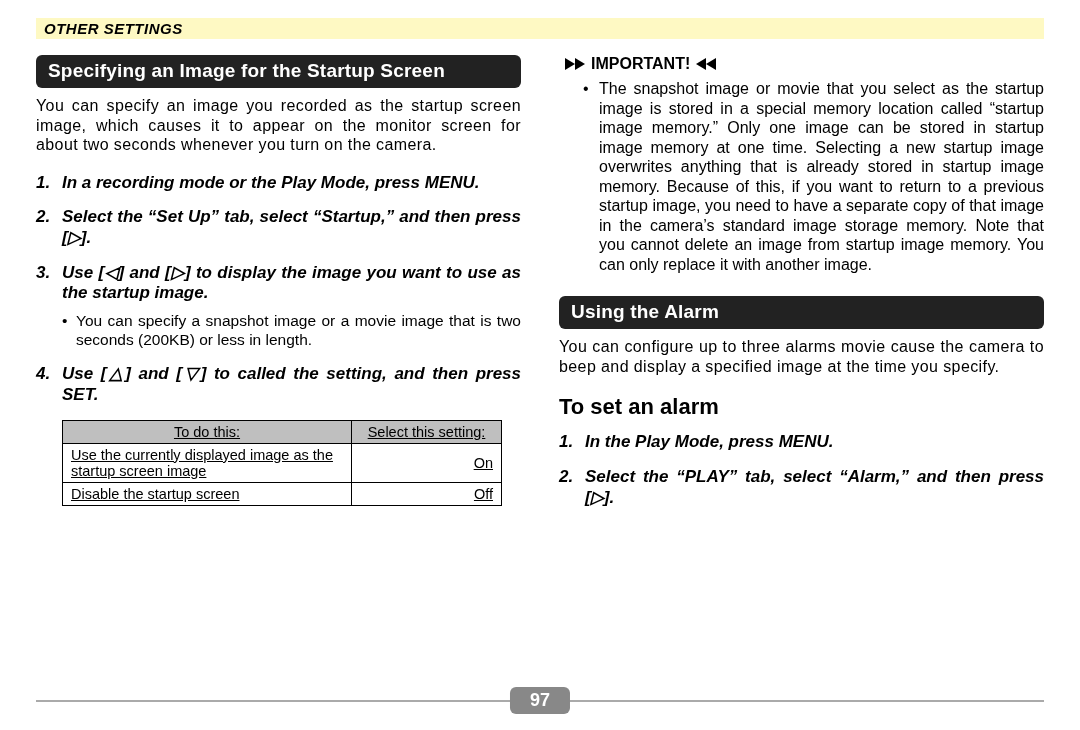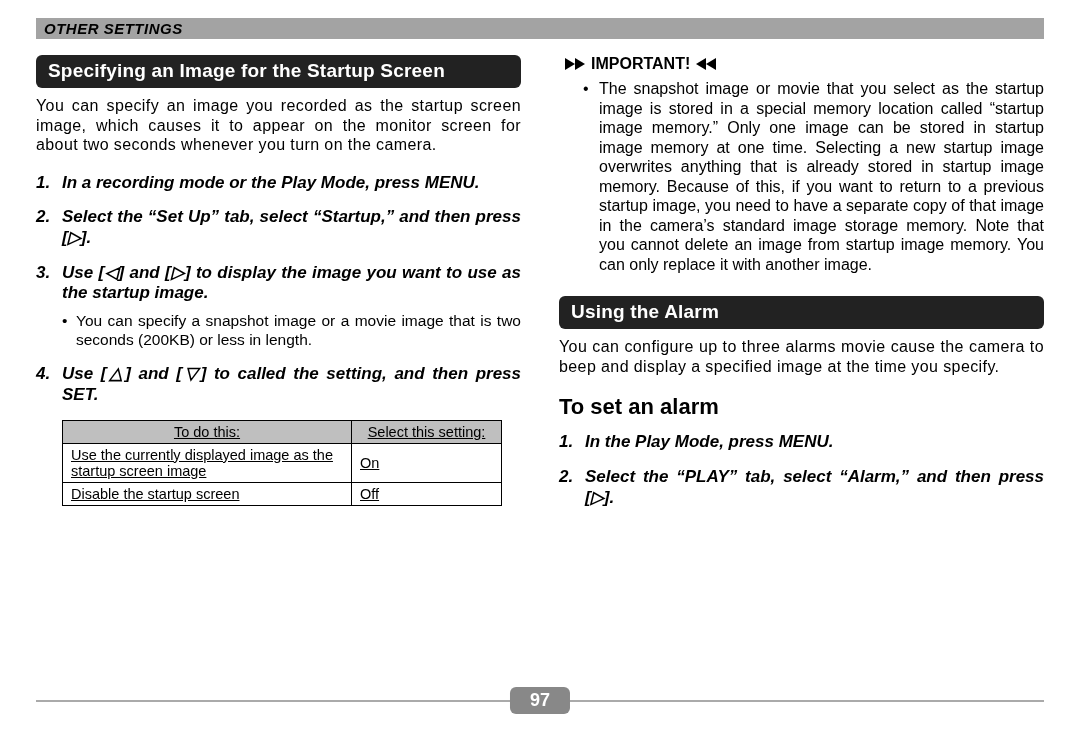--- a/index.html
+++ b/index.html
@@ -4,21 +4,21 @@
 <style>
   * { box-sizing: border-box; margin: 0; padding: 0; }
   html, body { width: 1080px; height: 730px; background: #fff; font-family: Arial, Helvetica, sans-serif; color: #000; }
   .page {
     position: relative;
     width: 1080px;
     height: 730px;
     padding: 18px 36px 0 36px;
   }
   .header-bar {
-    background: #a3a3a3;
+    background: #fef9c3;
     padding: 2px 8px;
     font-weight: bold;
     font-size: 15px;
     font-style: italic;
     letter-spacing: 0.5px;
     margin-bottom: 16px;
   }
   .columns {
     display: flex;
     gap: 38px;
@@ -70,21 +70,21 @@
     font-size: 14.5px;
     text-decoration: underline;
   }
   table.settings th, table.settings td {
     border: 1px solid #000;
     padding: 3px 8px;
     text-align: left;
     vertical-align: middle;
   }
   table.settings th { background: #bfbfbf; font-weight: normal; text-align: center; }
-  table.settings td:nth-child(2) { text-align: left; width: 150px; }
+  table.settings td:nth-child(2) { text-align: right; width: 150px; }
 
   .important-row {
     display: flex;
     align-items: center;
     gap: 6px;
     font-weight: bold;
     font-size: 16px;
     margin-bottom: 6px;
     padding-left: 6px;
   }

